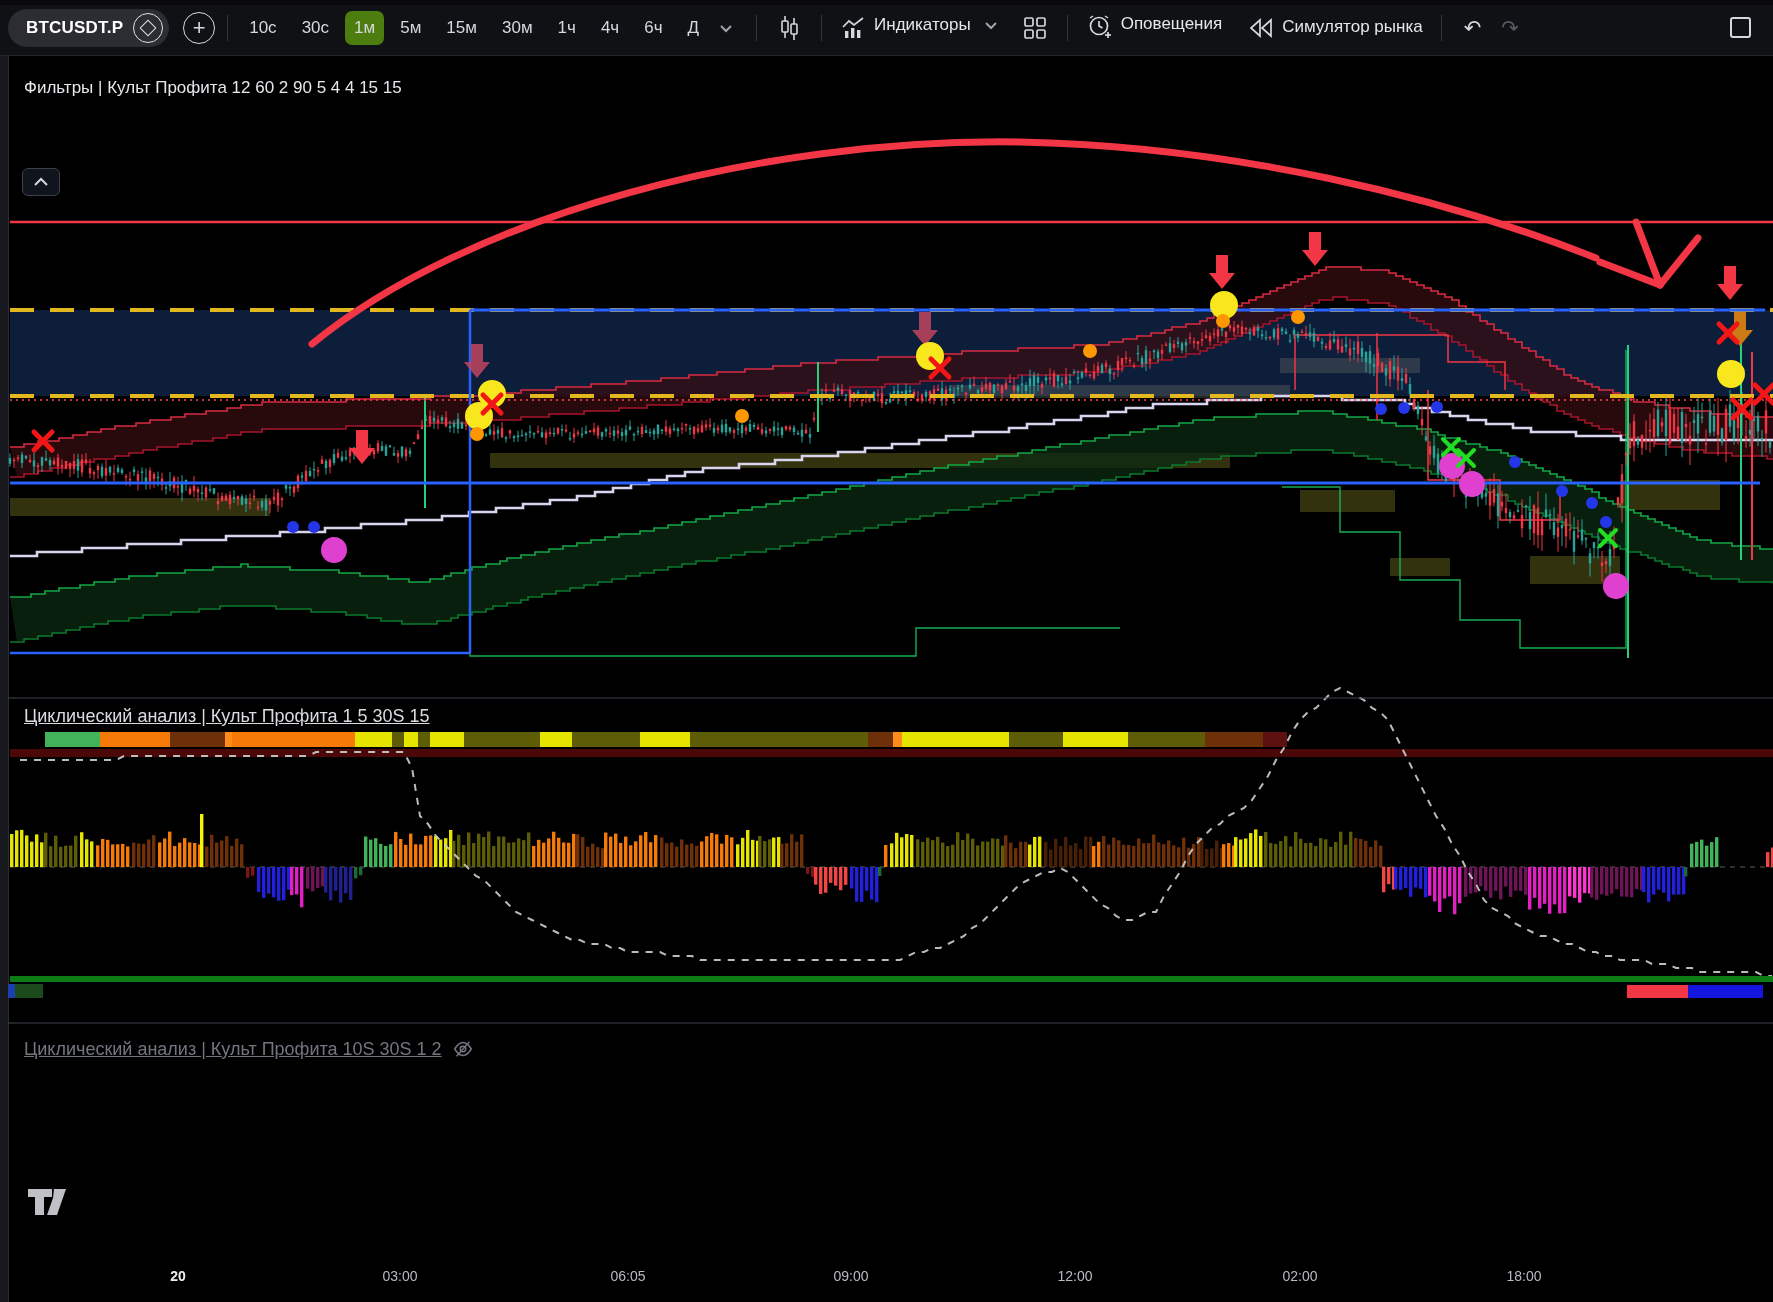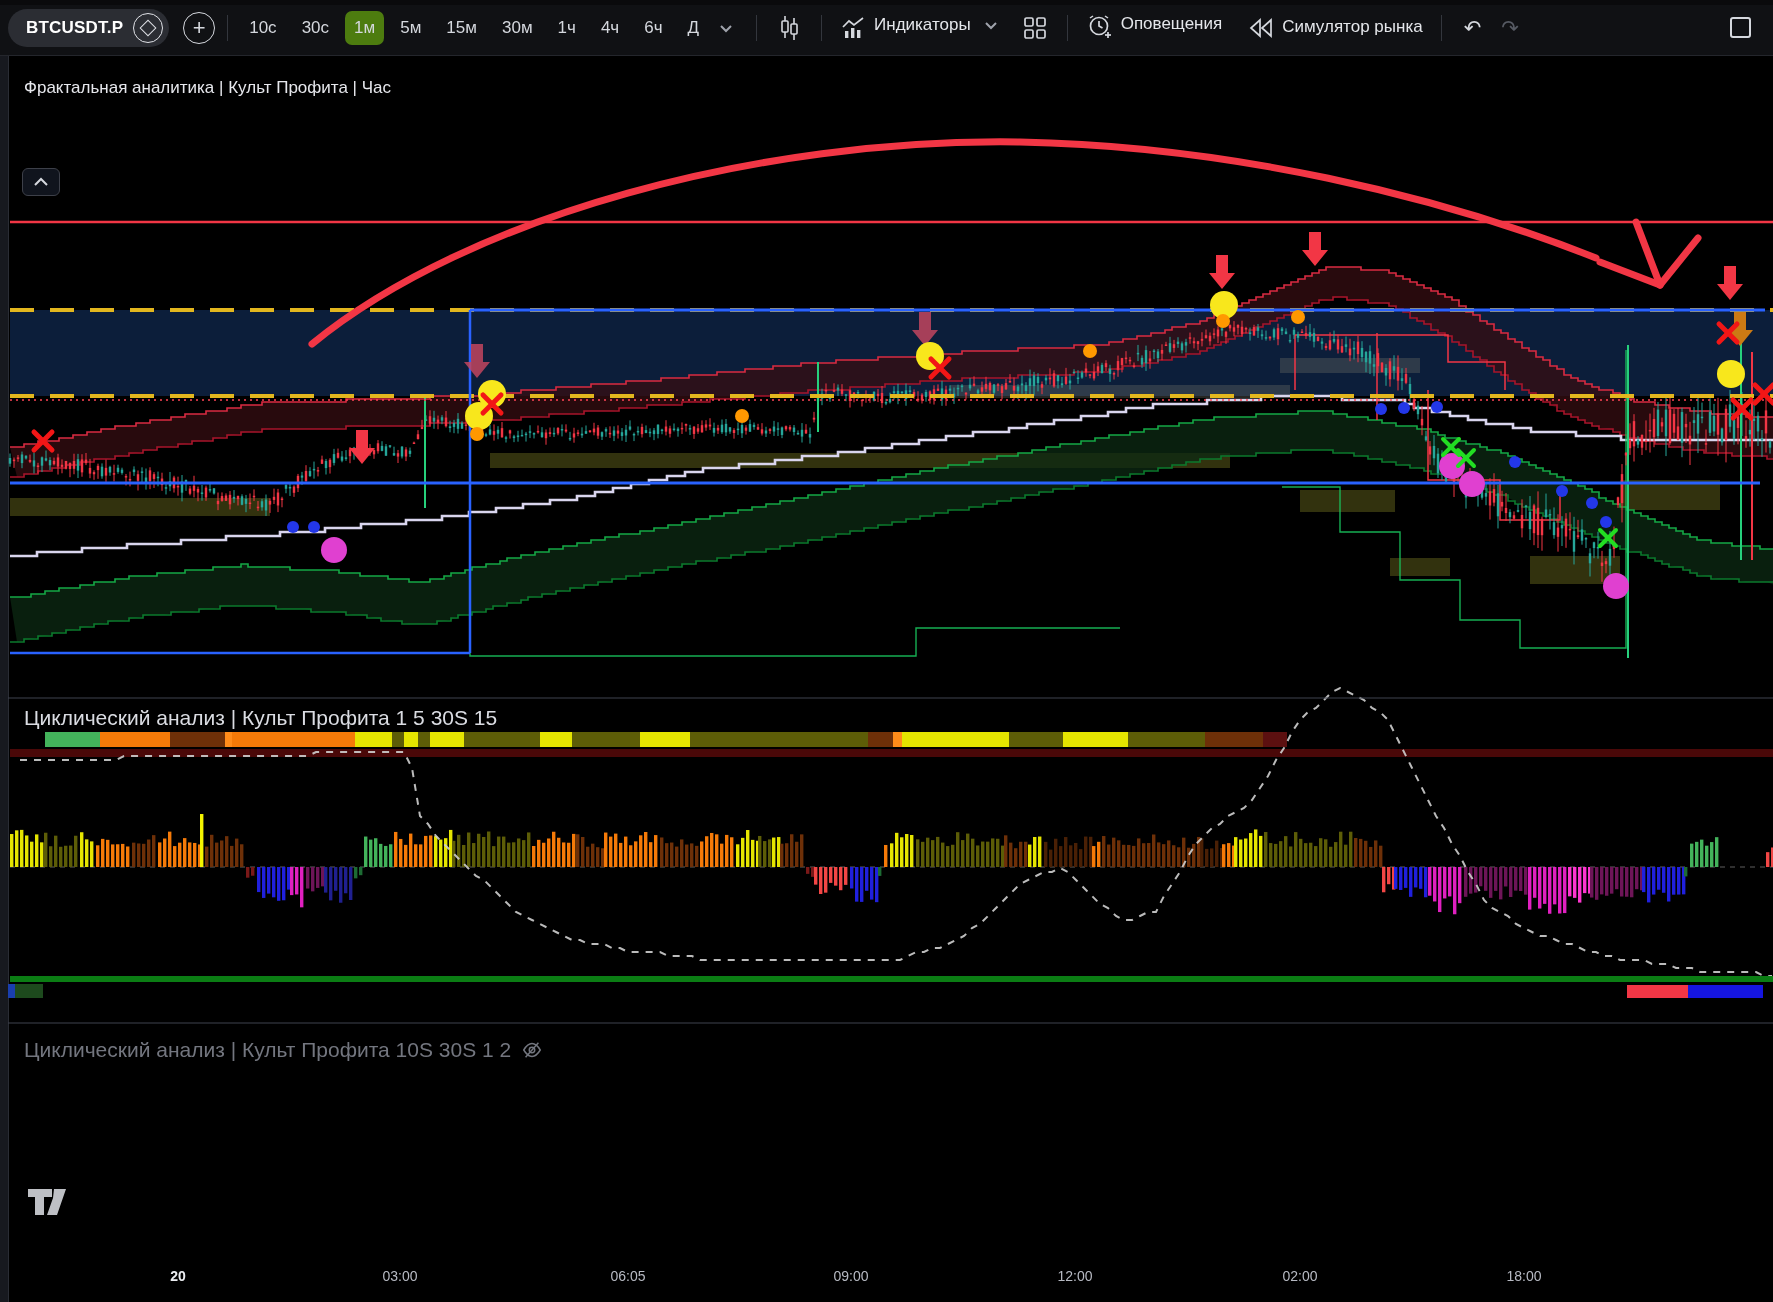--- a/index.html
+++ b/index.html
@@ -31,22 +31,22 @@
   .undo-redo{font-size:21px;color:#d5d8de;padding:0 10px;cursor:pointer;}
   .undo-redo.dim{color:#565a63;}
   .square-btn{width:17px;height:17px;border:2px solid #d5d8de;border-radius:3px;margin:0 22px 0 28px;cursor:pointer;}
   .spacer{flex:1;}
   
   .legend{position:absolute;left:24px;top:72px;z-index:20;}
   .legend-row{font-size:17px;color:#e6e7ec;line-height:32px;white-space:nowrap;text-shadow:0 1px 2px #000;}
   .collapse-btn{position:absolute;left:22px;top:168px;width:36px;height:26px;border:1px solid #3d4049;
                 border-radius:6px;background:rgba(19,23,34,.85);display:flex;align-items:center;
                 justify-content:center;z-index:20;cursor:pointer;}
-  .panel-title{position:absolute;left:24px;font-size:21px;color:#dadce2;z-index:20;white-space:nowrap;
-               text-shadow:0 1px 2px #000;display:flex;align-items:center;gap:10px;}
+  .panel-title{position:absolute;left:24px;font-size:18px;color:#dadce2;z-index:20;white-space:nowrap;
+               text-shadow:0 1px 2px #000;display:flex;align-items:center;gap:10px;text-decoration:underline;}
   .panel-title.dim{color:#73767f;}
   .time-axis{position:absolute;top:1248px;left:0;width:1773px;height:40px;z-index:20;}
   .time-label{position:absolute;transform:translateX(-50%);font-size:14px;color:#b7bac3;top:20px;}
   .time-label.major{color:#eceef2;font-weight:bold;}
   .tv-logo{position:absolute;left:26px;top:1186px;z-index:20;opacity:.92;}
   svg.chart{position:absolute;top:0;left:0;z-index:5;}
 </style>
 </head>
 <body>
 
@@ -1485,21 +1485,21 @@
     <line x1="10" y1="979" x2="1773" y2="979" stroke="#0b7d14" stroke-width="6"></line>
     <rect x="8" y="984" width="7" height="14" fill="#1a3fae"></rect>
     <rect x="15" y="984" width="28" height="14" fill="#1d4a1d"></rect>
     <rect x="1627" y="985" width="61" height="13" fill="#f23645"></rect>
     <rect x="1688" y="985" width="75" height="13" fill="#1515e0"></rect>
     <line x1="8" y1="698" x2="1773" y2="698" stroke="#3f434e" stroke-width="1"></line>
     <line x1="8" y1="1023" x2="1773" y2="1023" stroke="#3f434e" stroke-width="1"></line>
   </svg>
 
 <div class="legend">
-  <div class="legend-row">Фрактальная аналитика | Культ Профита | Час</div>
+  <div class="legend-row">Фильтры | Культ Профита 12 60 2 90 5 4 4 15 15</div>
 </div>
 <div class="collapse-btn">
   <svg width="16" height="10" viewBox="0 0 16 10">
     <polyline points="2,8 8,2 14,8" fill="none" stroke="#d5d8de" stroke-width="2"></polyline>
     </svg>
 </div>
 
 <div class="panel-title" style="top:706px">
   <span>Циклический анализ | Культ Профита 1 5 30S 15</span>
 </div>

